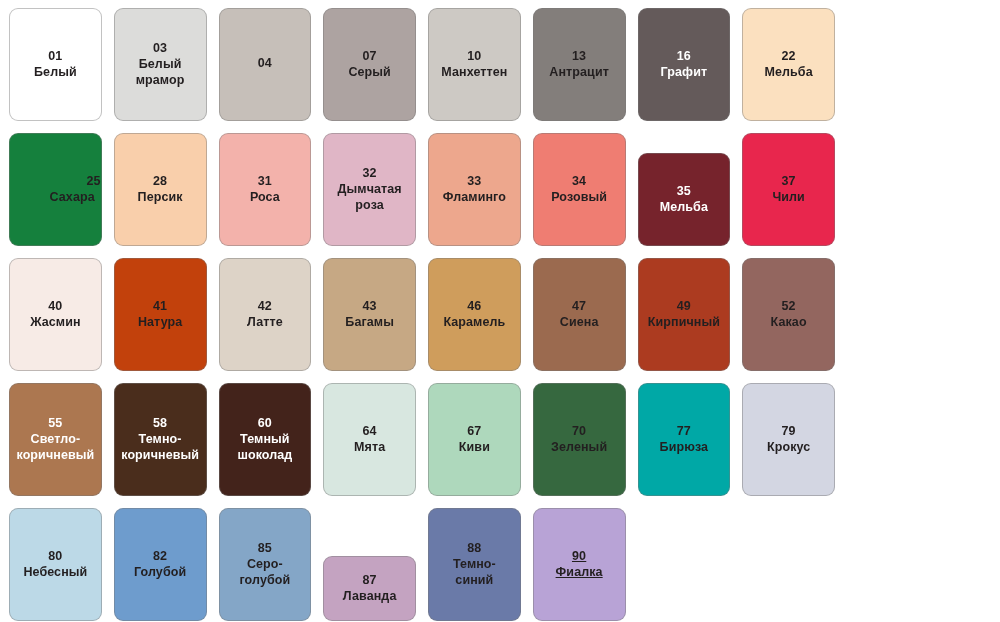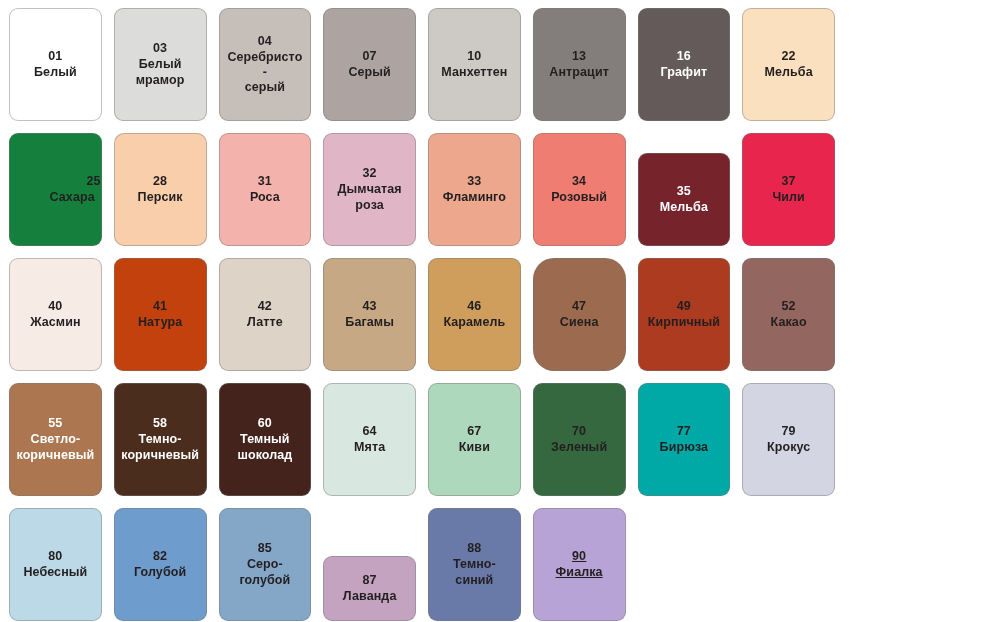--- a/index.html
+++ b/index.html
@@ -64,21 +64,20 @@
     <div class="swatch dark-text" style="background: rgb(255, 255, 255);">
       <div class="swatch-code">01</div>
       <div class="swatch-name">Белый</div>
     </div>
     <div class="swatch dark-text" style="background: rgb(220, 220, 218);">
       <div class="swatch-code">03</div>
       <div class="swatch-name">Белый<br>мрамор</div>
     </div>
     <div class="swatch dark-text" style="background: rgb(198, 191, 185);">
       <div class="swatch-code">04</div>
-      <div class="swatch-name">Серебристо-<br>серый</div>
     </div>
     <div class="swatch dark-text" style="background: rgb(173, 163, 161);">
       <div class="swatch-code">07</div>
       <div class="swatch-name">Серый</div>
     </div>
     <div class="swatch dark-text" style="background: rgb(205, 201, 196);">
       <div class="swatch-code">10</div>
       <div class="swatch-name">Манхеттен</div>
     </div>
     <div class="swatch dark-text" style="background: rgb(131, 126, 123);">
@@ -90,21 +89,21 @@
       <div class="swatch-name">Графит</div>
     </div>
     <div class="swatch dark-text" style="background: rgb(251, 224, 191);">
       <div class="swatch-code">22</div>
       <div class="swatch-name">Мельба</div>
     </div>
     <div class="swatch dark-text" style="background: #15803d; align-items: flex-end;">
       <div class="swatch-code">25</div>
       <div class="swatch-name">Сахара</div>
     </div>
-    <div class="swatch dark-text" style="background: rgb(249, 207, 171); border-radius: 10px;">
+    <div class="swatch dark-text" style="background: rgb(249, 207, 171);">
       <div class="swatch-code">28</div>
       <div class="swatch-name">Персик</div>
     </div>
     <div class="swatch dark-text" style="background: rgb(243, 178, 171);">
       <div class="swatch-code">31</div>
       <div class="swatch-name">Роса</div>
     </div>
     <div class="swatch dark-text" style="background: rgb(224, 182, 198);">
       <div class="swatch-code">32</div>
       <div class="swatch-name">Дымчатая<br>роза</div>
@@ -138,21 +137,21 @@
       <div class="swatch-name">Латте</div>
     </div>
     <div class="swatch dark-text" style="background: rgb(198, 168, 132);">
       <div class="swatch-code">43</div>
       <div class="swatch-name">Багамы</div>
     </div>
     <div class="swatch dark-text" style="background: rgb(207, 157, 92);">
       <div class="swatch-code">46</div>
       <div class="swatch-name">Карамель</div>
     </div>
-    <div class="swatch dark-text" style="background: rgb(155, 106, 79); border-radius: 21px;">
+    <div class="swatch dark-text" style="background: rgb(155, 106, 79);">
       <div class="swatch-code">47</div>
       <div class="swatch-name">Сиена</div>
     </div>
     <div class="swatch dark-text" style="background: rgb(172, 59, 32);">
       <div class="swatch-code">49</div>
       <div class="swatch-name">Кирпичный</div>
     </div>
     <div class="swatch dark-text" style="background: rgb(147, 102, 95);">
       <div class="swatch-code">52</div>
       <div class="swatch-name">Какао</div>

